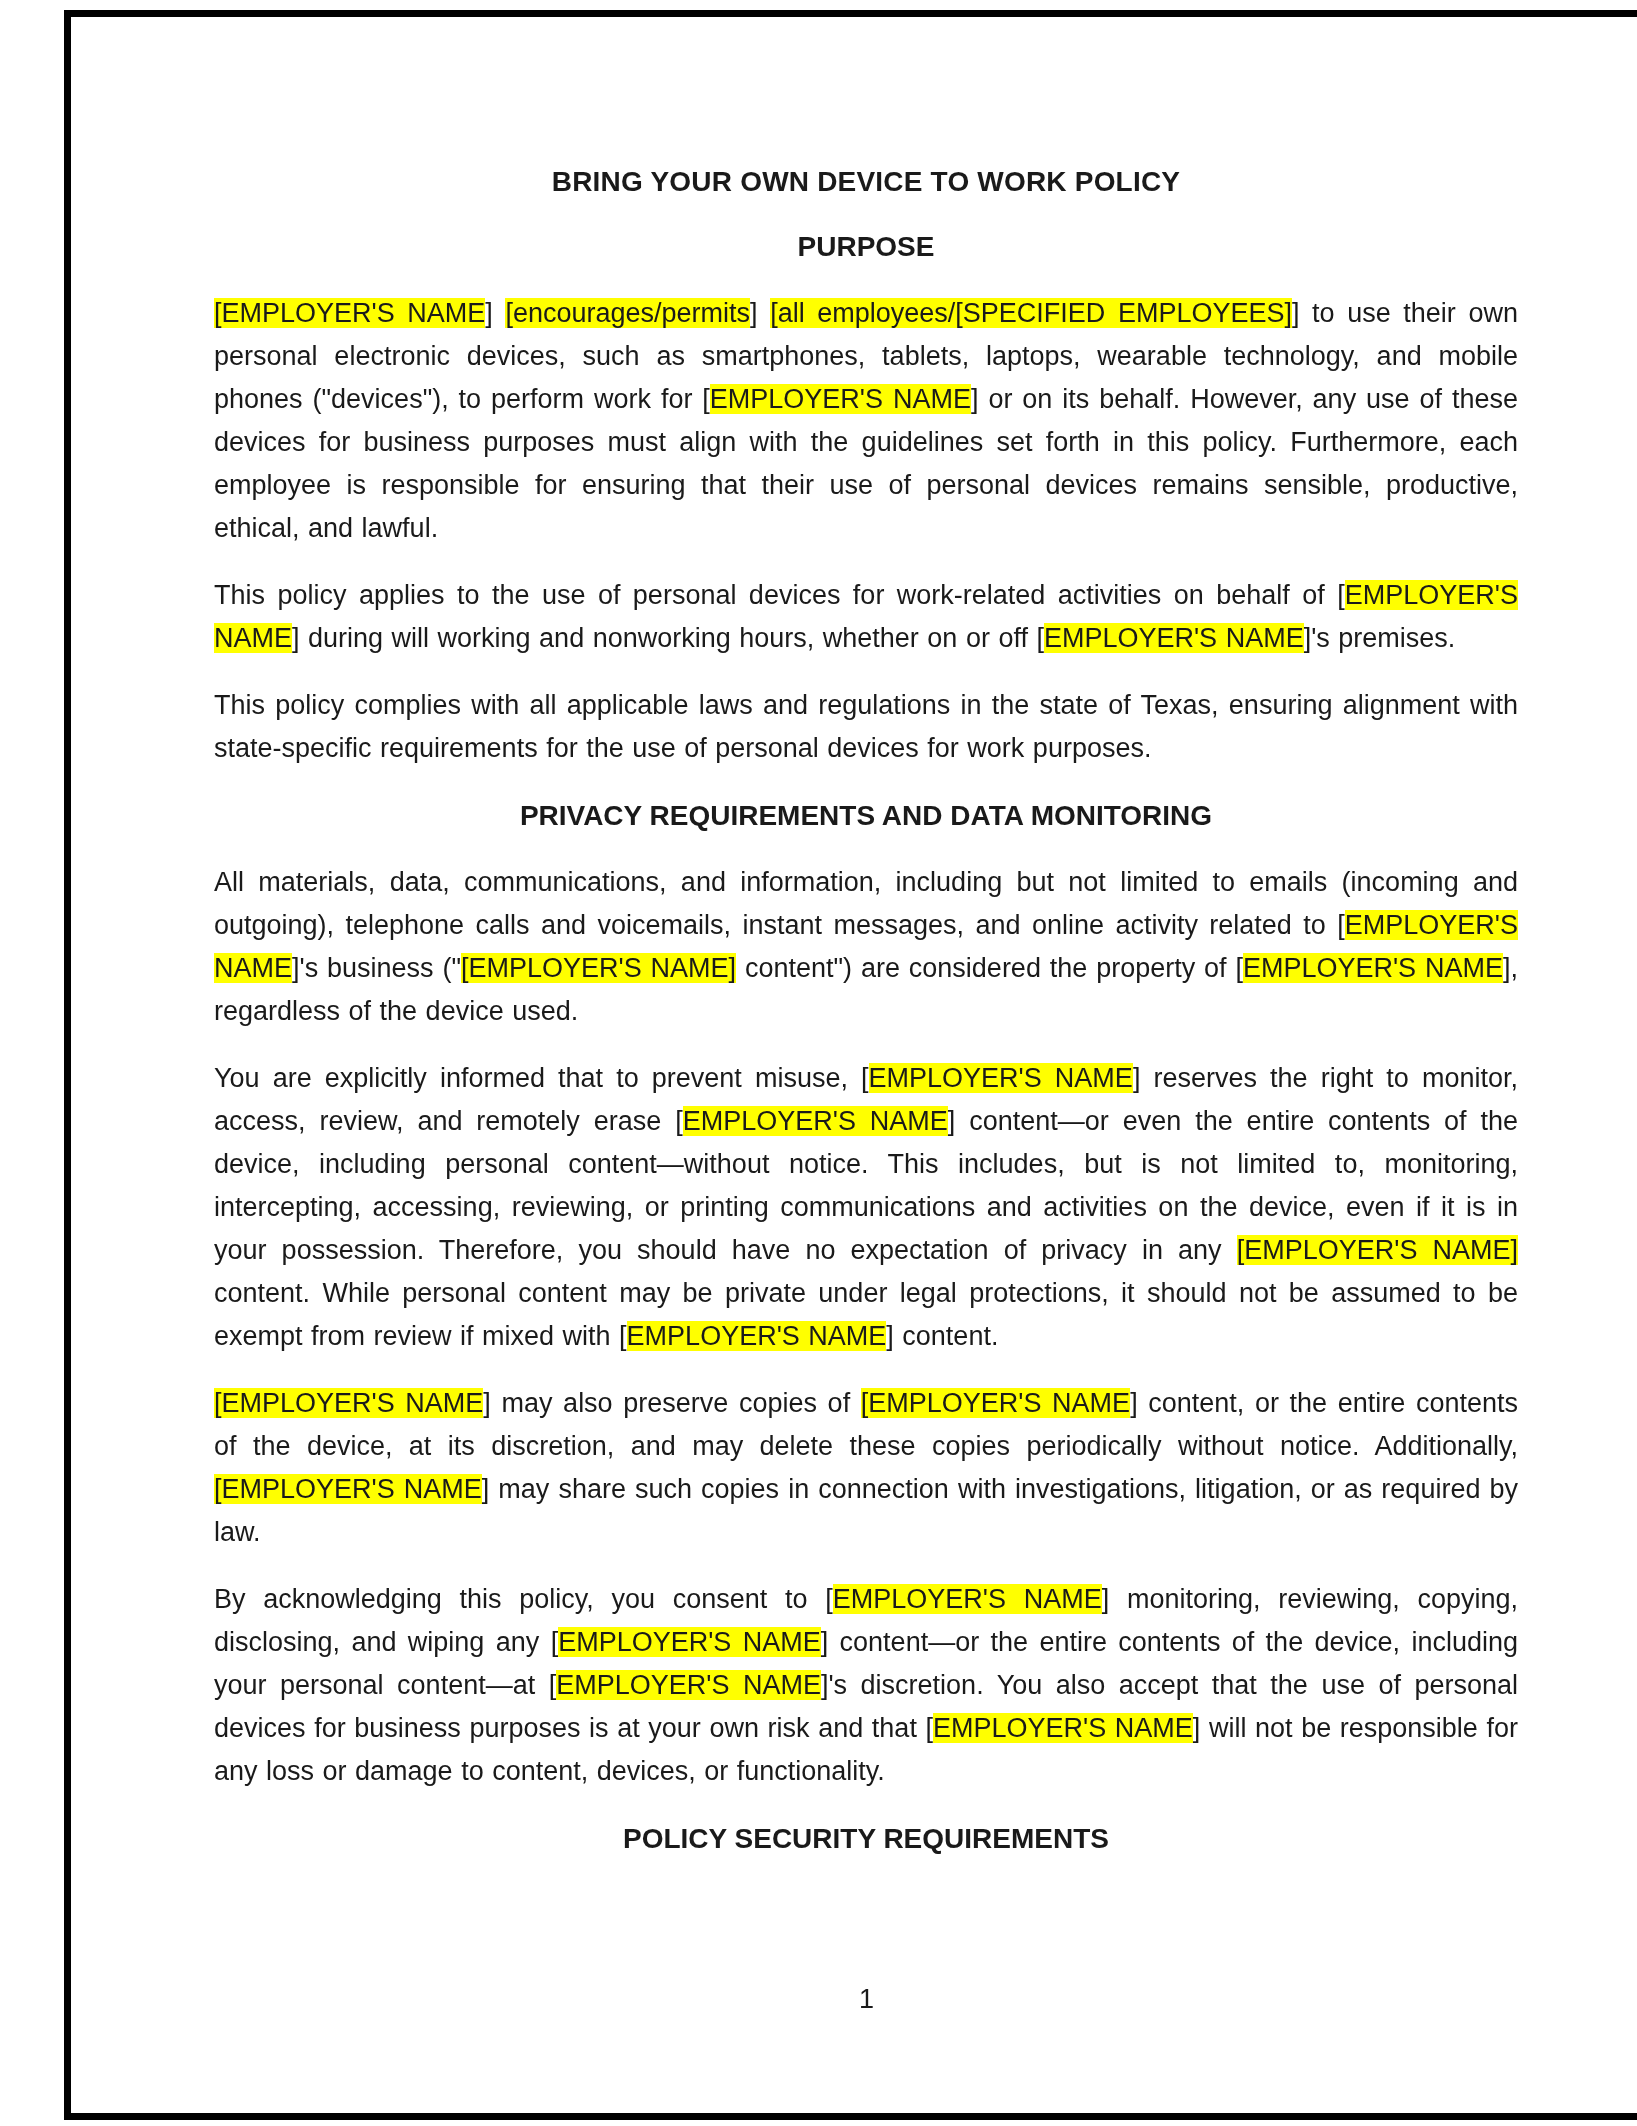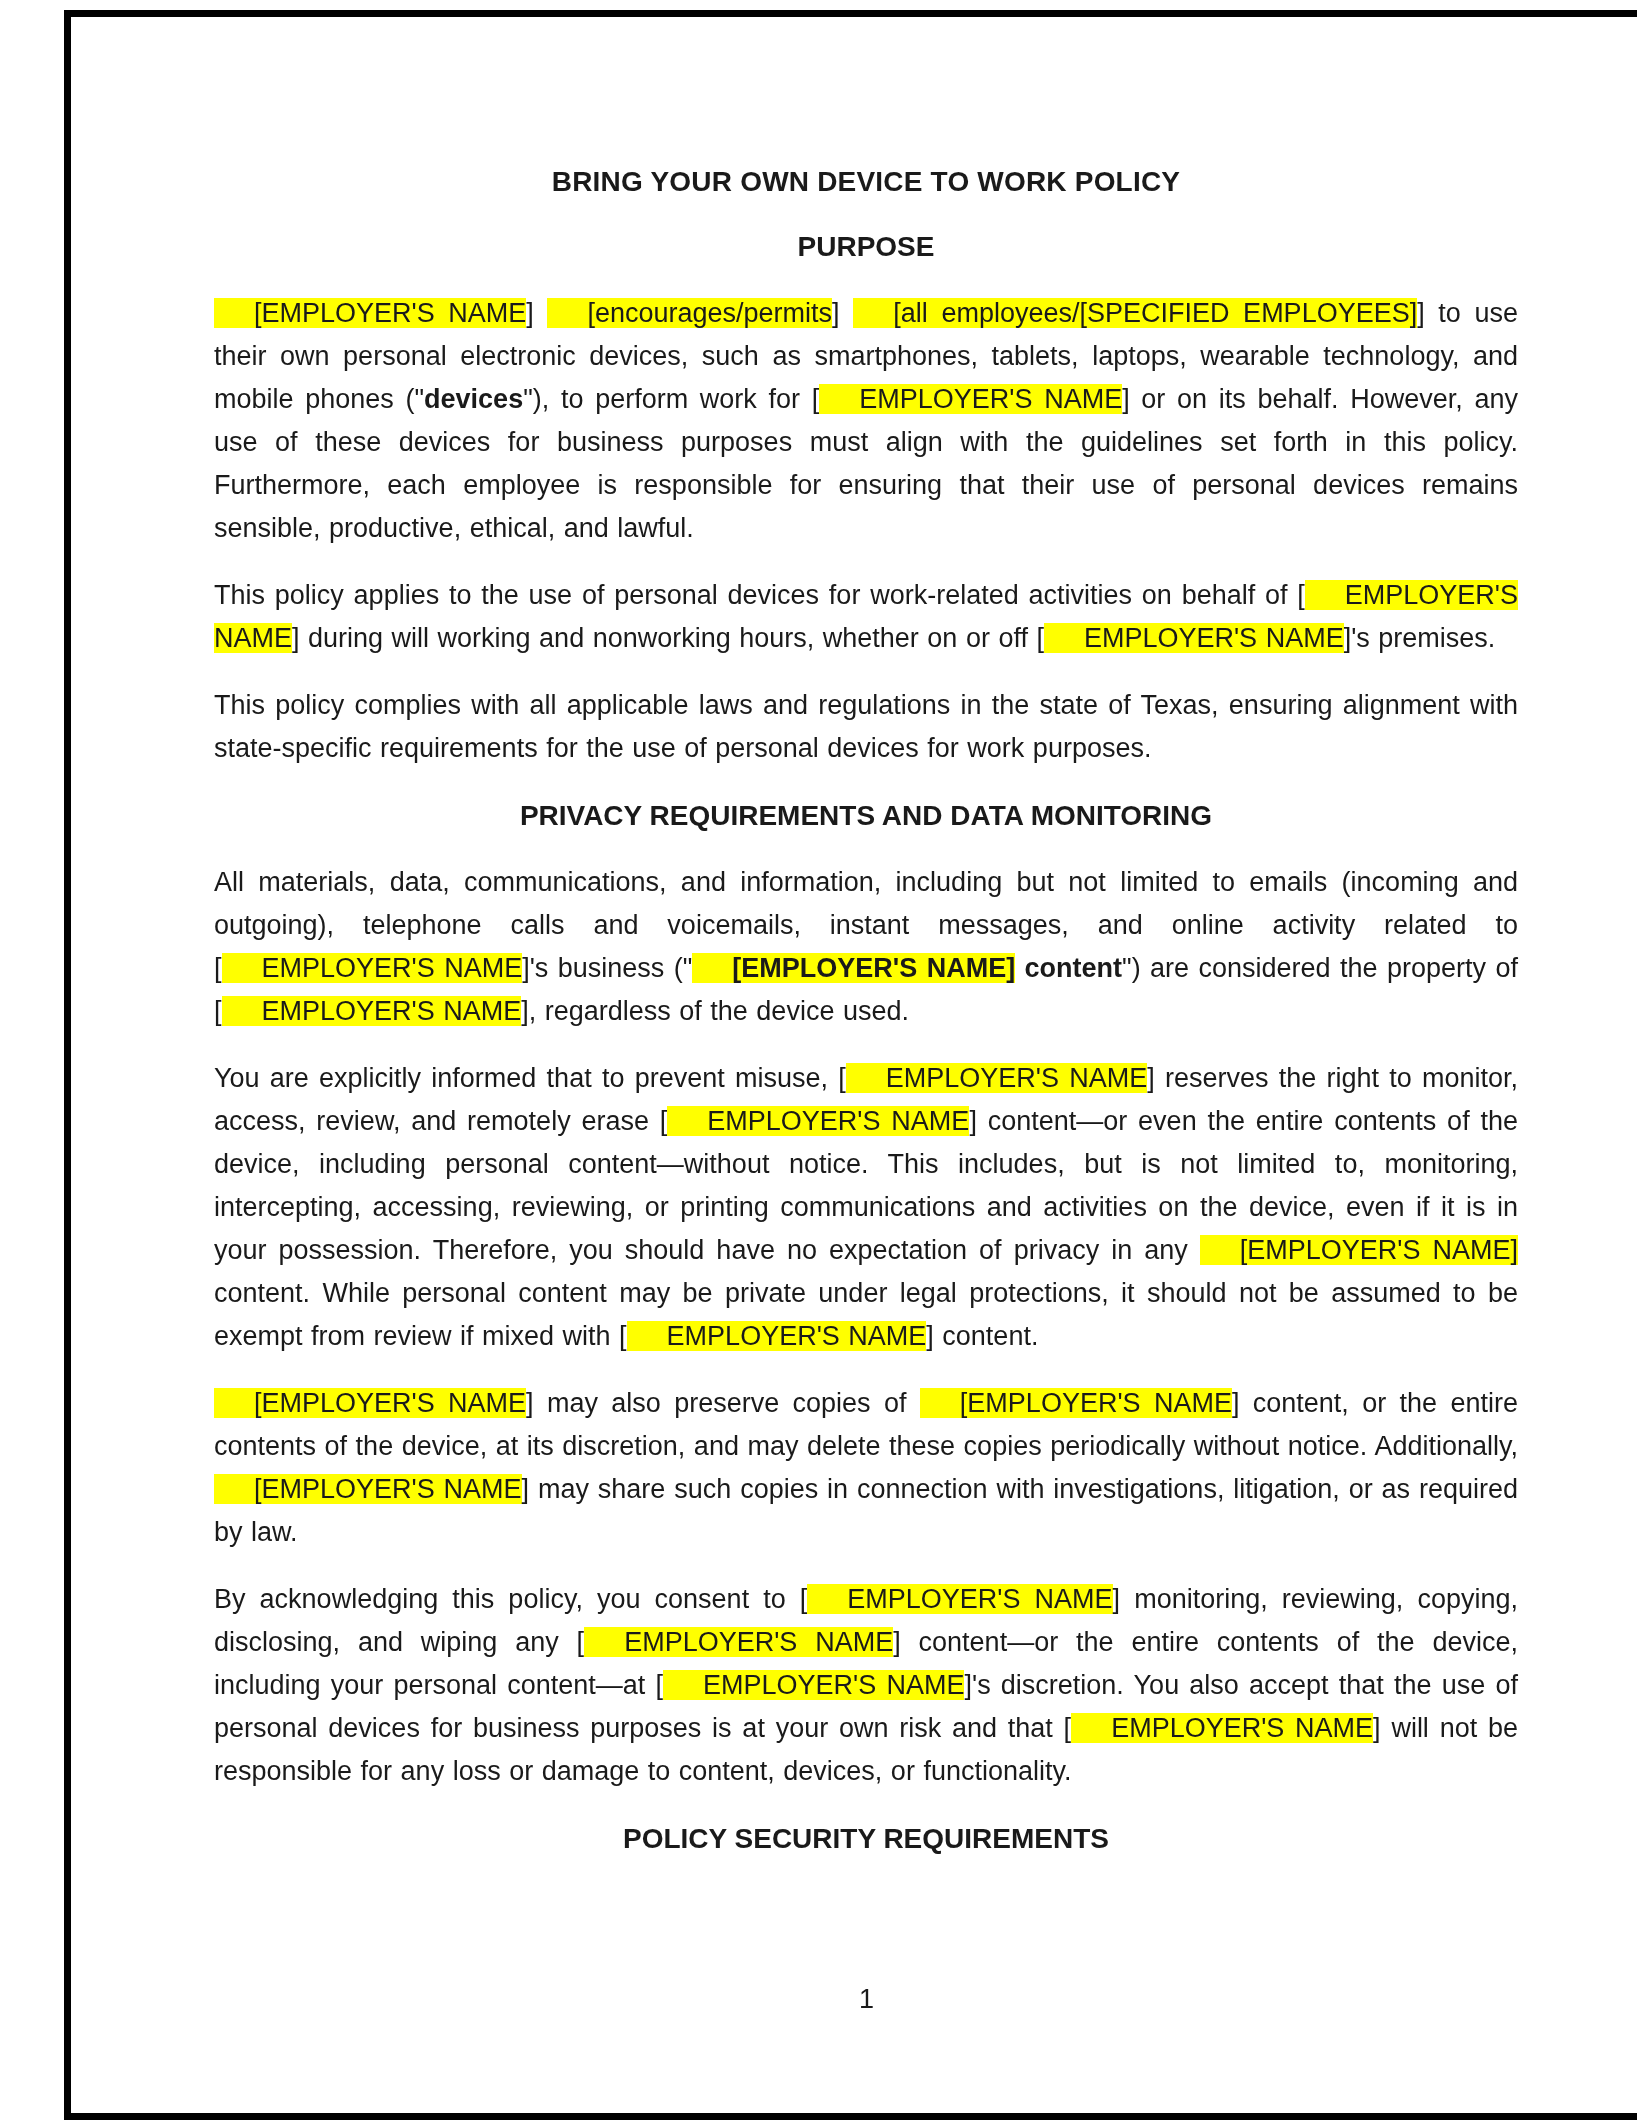--- a/index.html
+++ b/index.html
@@ -48,22 +48,22 @@
     margin: 0 0 24px 0;
     text-align: center;
   }
   .para {
     font-size: 27px;
     line-height: 43px;
     margin: 0 0 24px 0;
     text-align: justify;
     word-spacing: 1px;
   }
-  .hl { background: #ffff00; padding-left: 40px; }
-  .b  { font-weight: 700; }
+  .hl { background: #ffff00; }
+  .b  { font-weight: 400; }
   .footer-pagenum {
     position: absolute;
     left: 0;
     top: 1978px;
     width: 100%;
     text-align: center;
     font-size: 27px;
     line-height: 43px;
     color: #1a1a1a;
   }

